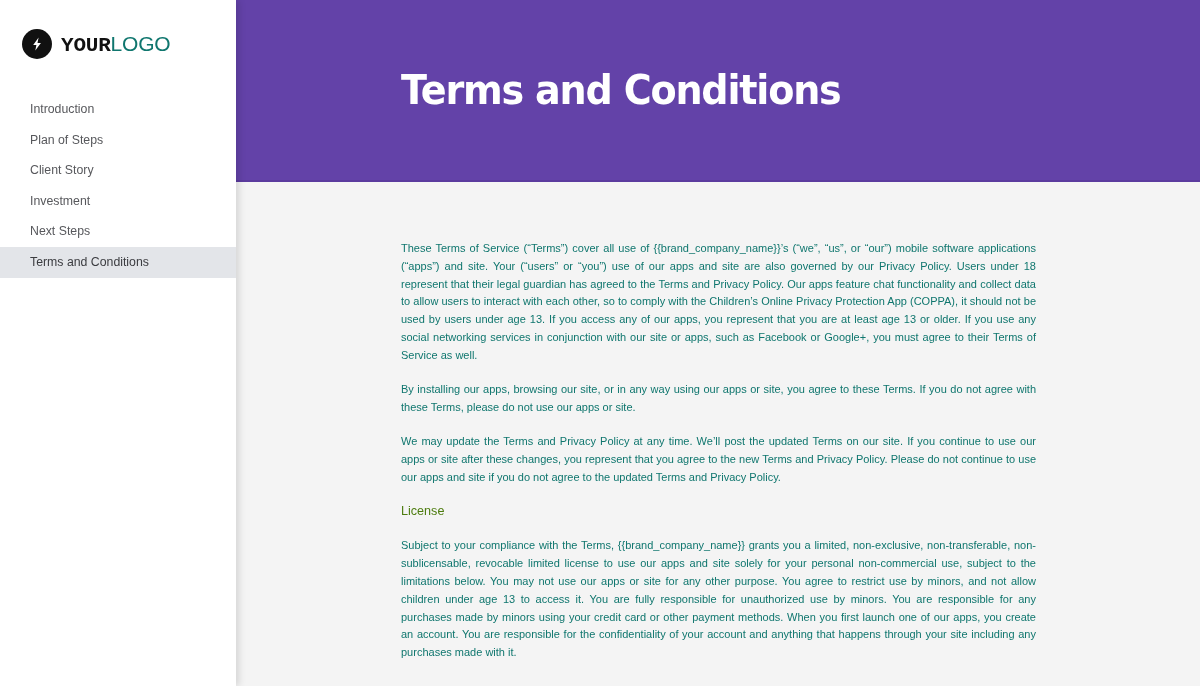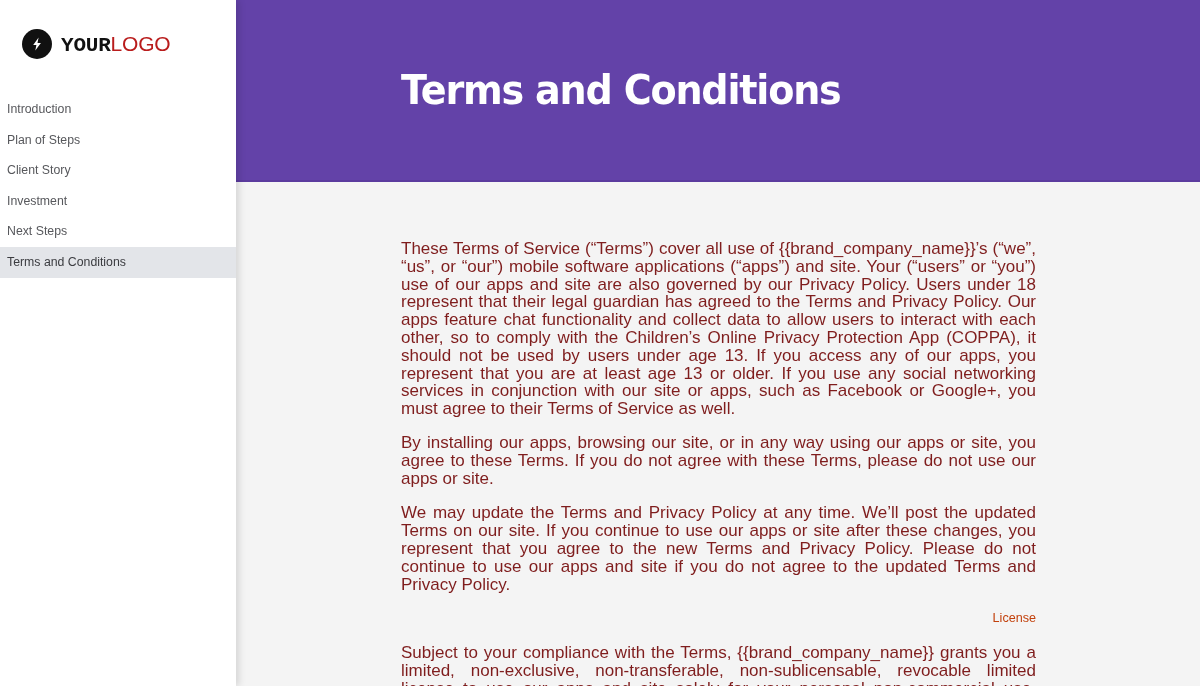--- a/index.html
+++ b/index.html
@@ -59,33 +59,33 @@
 
   .logo-text {
     margin-left: 9px;
     font-size: 21px;
     line-height: 1;
     letter-spacing: -0.2px;
     white-space: nowrap;
     color: #111111;
   }
   .logo-text .lg-bold { font-weight: 700; font-family: Liberation Mono, monospace; }
-  .logo-text .lg-light { font-weight: 300; color: #b91c1c; }
+  .logo-text .lg-light { font-weight: 300; color: #0f766e; }
 
   .nav {
     margin-top: 34px;
     display: block;
   }
 
   .nav-item {
     display: block;
     width: 236px;
     height: 30.6px;
     line-height: 30.6px;
-    padding-left: 7px;
+    padding-left: 30px;
     font-size: 12.3px;
     color: #57585c;
     white-space: nowrap;
     cursor: pointer;
     background: transparent;
     border: 0;
     text-align: left;
     font-family: inherit;
   }
 
@@ -124,38 +124,38 @@
     transform-origin: left center;
     white-space: nowrap;
   }
 
   .content {
     padding: 0 164px 0 165px;
     padding-top: 58px;
   }
 
   .para {
-    font-size: 17px;
+    font-size: 11px;
     line-height: 17.8px;
-    color: #7f1d1d;
+    color: #0f766e;
     text-align: justify;
     margin-bottom: 16.5px;
     -webkit-hyphens: none;
     hyphens: none;
   }
 
   .para:last-child { margin-bottom: 0; }
 
   .section-heading {
     font-size: 12.6px;
     line-height: 17.8px;
-    color: #c2410c;
+    color: #4d7c0f;
     font-weight: 400;
     margin-bottom: 16.5px;
-    text-align: right;
+    text-align: left;
   }
 </style>
 </head>
 <body>
 
 <div class="app">
 
   <aside class="sidebar">
 
     <div class="logo-row">

